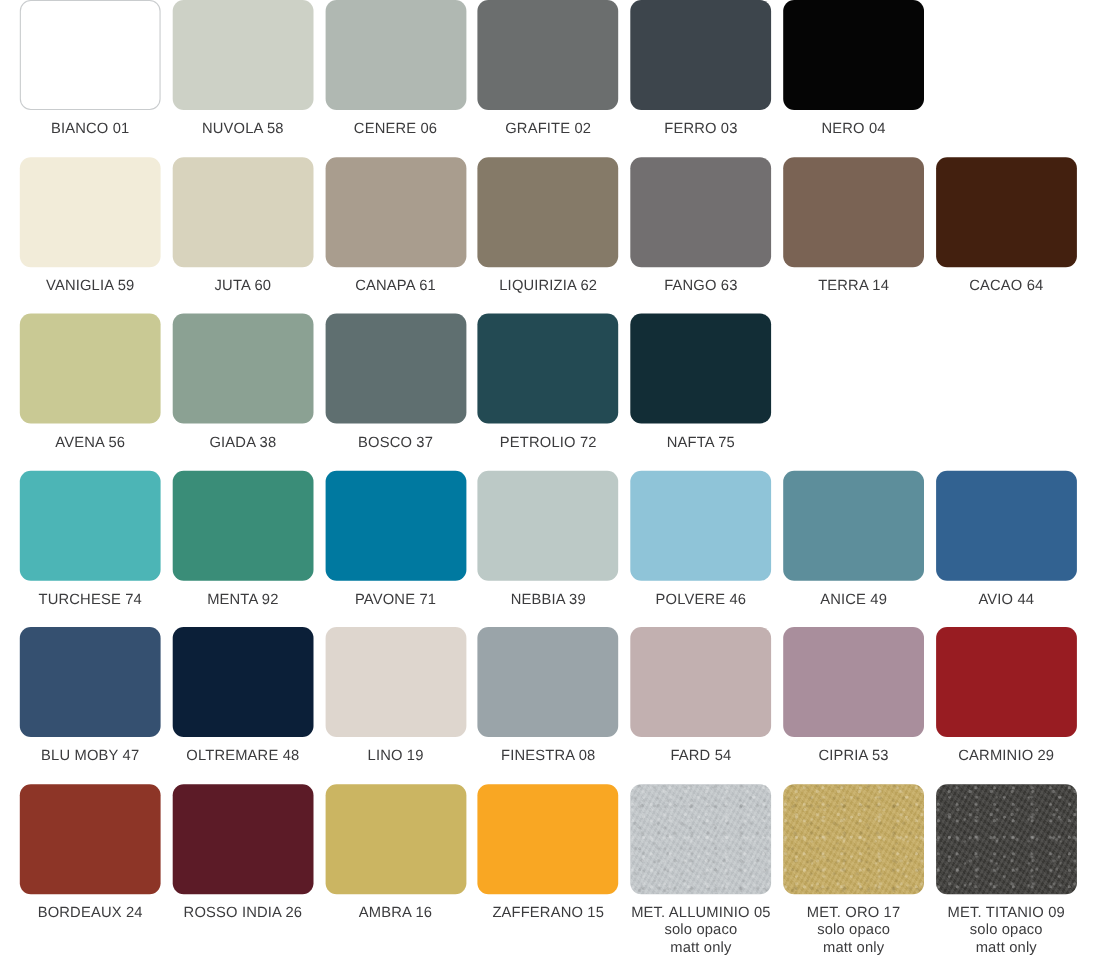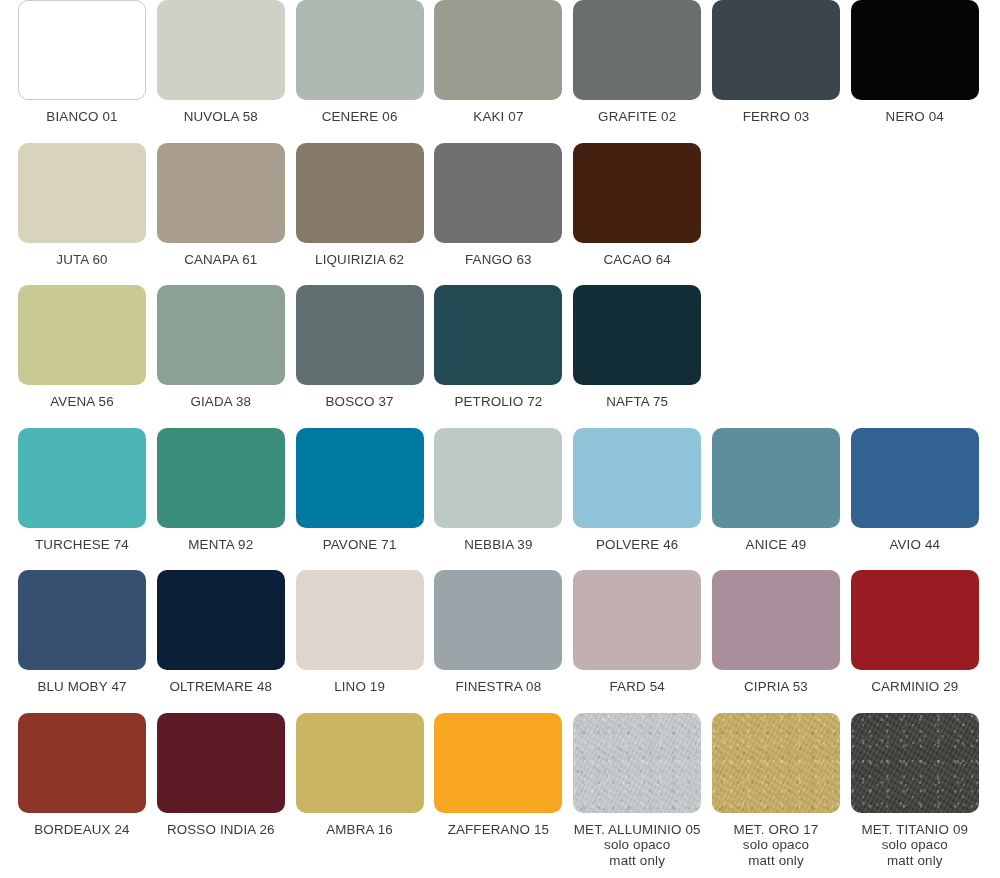--- a/index.html
+++ b/index.html
@@ -112,52 +112,56 @@
         </div>
         <div class="swatch-cell">
           <div class="swatch-chip" style="background-color: rgb(205, 209, 198);"></div>
           <div class="swatch-label">NUVOLA 58</div>
         </div>
         <div class="swatch-cell">
           <div class="swatch-chip" style="background-color: rgb(176, 184, 178);"></div>
           <div class="swatch-label">CENERE 06</div>
         </div>
         <div class="swatch-cell">
-          <div class="swatch-chip" style="background-color: rgb(155, 155, 144);"></div>
-          <div class="swatch-label">KAKI 07</div>
-        </div>
-        <div class="swatch-cell">
           <div class="swatch-chip" style="background-color: rgb(107, 110, 110);"></div>
           <div class="swatch-label">GRAFITE 02</div>
         </div>
         <div class="swatch-cell">
           <div class="swatch-chip" style="background-color: rgb(61, 69, 76);"></div>
           <div class="swatch-label">FERRO 03</div>
         </div>
         <div class="swatch-cell">
           <div class="swatch-chip" style="background-color: rgb(5, 5, 5);"></div>
           <div class="swatch-label">NERO 04</div>
         </div>
       </div>
       <div class="swatch-row">
         <div class="swatch-cell">
+          <div class="swatch-chip" style="background-color: rgb(242, 236, 217);"></div>
+          <div class="swatch-label">VANIGLIA 59</div>
+        </div>
+        <div class="swatch-cell">
           <div class="swatch-chip" style="background-color: rgb(216, 211, 189);"></div>
           <div class="swatch-label">JUTA 60</div>
         </div>
         <div class="swatch-cell">
           <div class="swatch-chip" style="background-color: rgb(169, 157, 142);"></div>
           <div class="swatch-label">CANAPA 61</div>
         </div>
         <div class="swatch-cell">
           <div class="swatch-chip" style="background-color: rgb(133, 122, 104);"></div>
           <div class="swatch-label">LIQUIRIZIA 62</div>
         </div>
         <div class="swatch-cell">
           <div class="swatch-chip" style="background-color: rgb(114, 111, 112);"></div>
           <div class="swatch-label">FANGO 63</div>
+        </div>
+        <div class="swatch-cell">
+          <div class="swatch-chip" style="background-color: rgb(122, 99, 84);"></div>
+          <div class="swatch-label">TERRA 14</div>
         </div>
         <div class="swatch-cell">
           <div class="swatch-chip" style="background-color: rgb(67, 32, 15);"></div>
           <div class="swatch-label">CACAO 64</div>
         </div>
       </div>
       <div class="swatch-row">
         <div class="swatch-cell">
           <div class="swatch-chip" style="background-color: rgb(201, 201, 148);"></div>
           <div class="swatch-label">AVENA 56</div>

